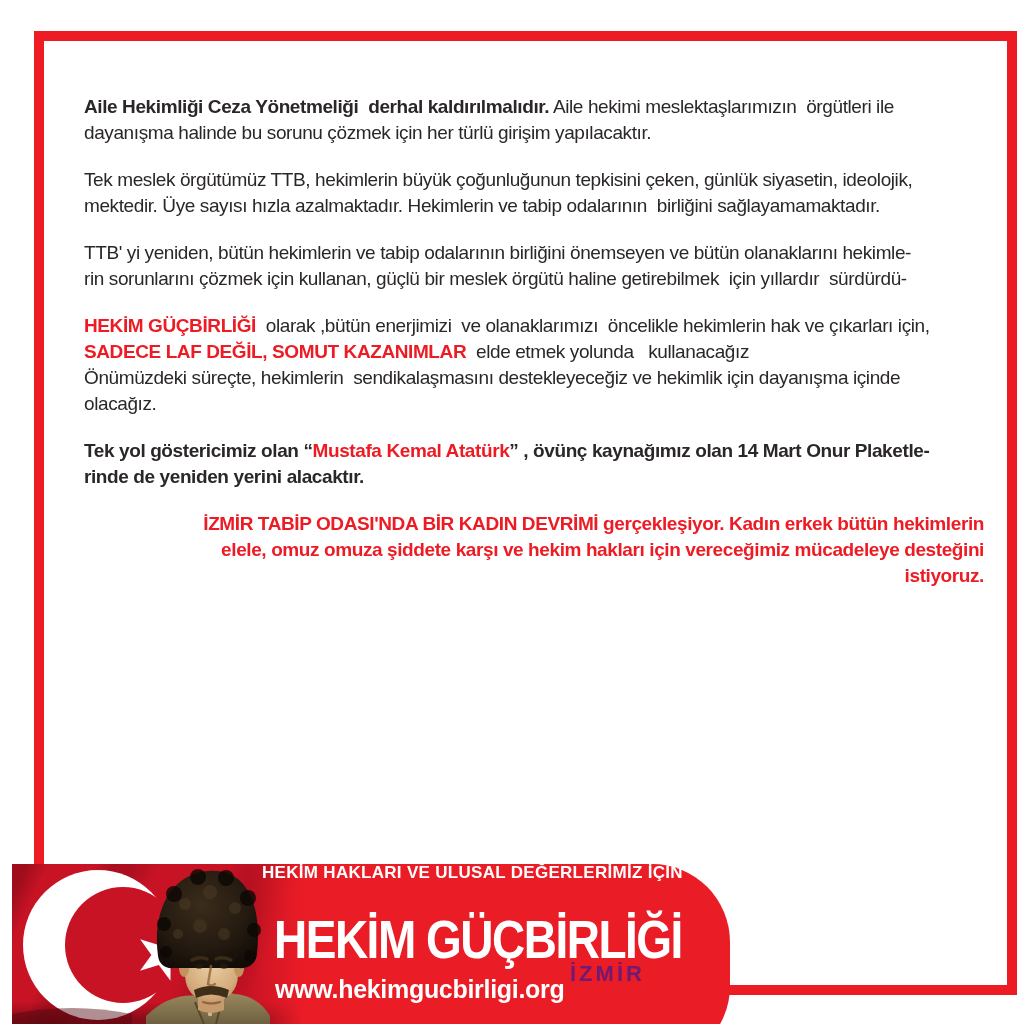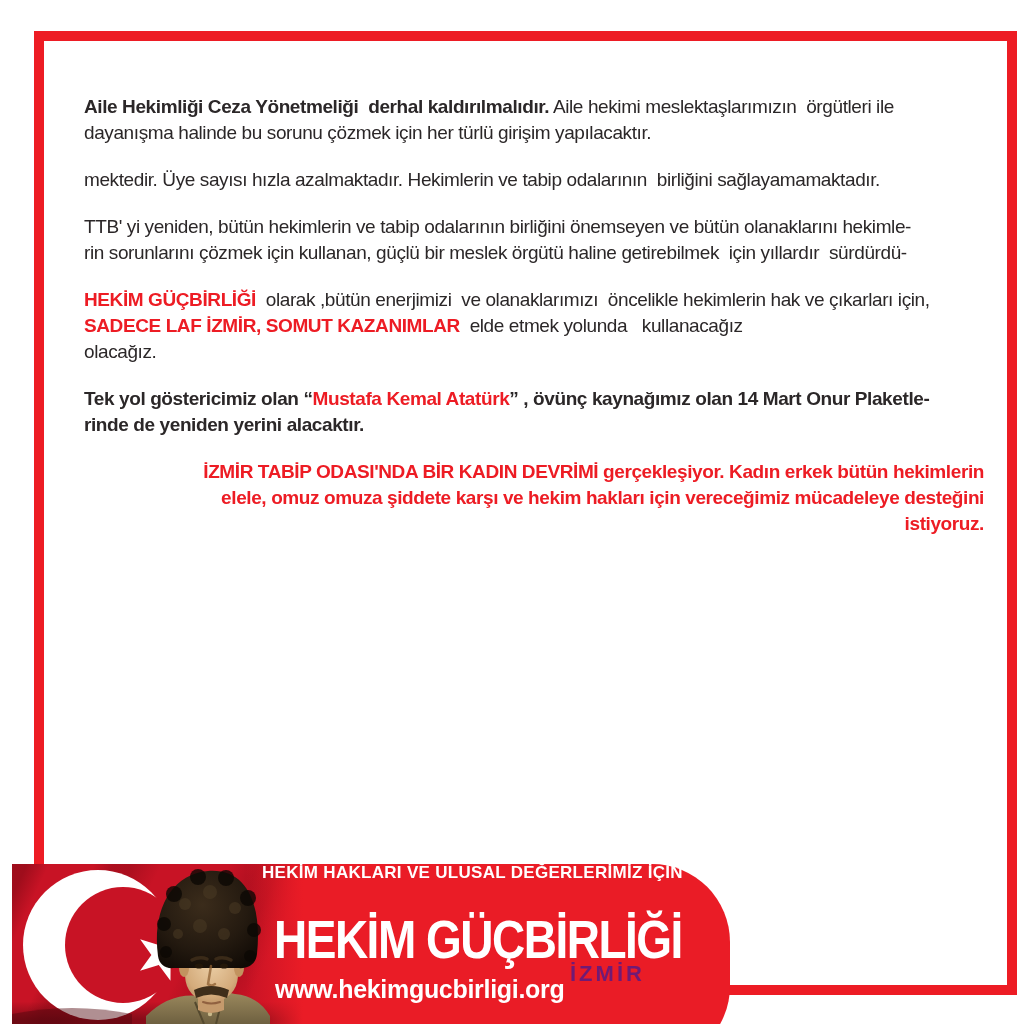--- a/index.html
+++ b/index.html
@@ -64,29 +64,31 @@
 <div class="page">
 
   <div class="frame"></div>
 
   <div class="body-text">
       <div class="para">
         <div class="tline"><span class="b">Aile Hekimliği Ceza Yönetmeliği  derhal kaldırılmalıdır.</span><span> Aile hekimi meslektaşlarımızın  örgütleri ile</span></div>
         <div class="tline"><span>dayanışma halinde bu sorunu çözmek için her türlü girişim yapılacaktır.</span></div>
       </div>
       <div class="para">
+        <div class="tline"><span>Tek meslek örgütümüz TTB, hekimlerin büyük çoğunluğunun tepkisini çeken, günlük siyasetin, ideolojik,</span></div>
         <div class="tline"><span>mektedir. Üye sayısı hızla azalmaktadır. Hekimlerin ve tabip odalarının  birliğini sağlayamamaktadır.</span></div>
       </div>
       <div class="para">
         <div class="tline"><span>TTB' yi yeniden, bütün hekimlerin ve tabip odalarının birliğini önemseyen ve bütün olanaklarını hekimle-</span></div>
         <div class="tline"><span>rin sorunlarını çözmek için kullanan, güçlü bir meslek örgütü haline getirebilmek  için yıllardır  sürdürdü-</span></div>
       </div>
       <div class="para">
         <div class="tline"><span class="b red">HEKİM GÜÇBİRLİĞİ</span><span>  olarak ,bütün enerjimizi  ve olanaklarımızı  öncelikle hekimlerin hak ve çıkarları için,</span></div>
-        <div class="tline"><span class="b red">SADECE LAF İZMİR, SOMUT KAZANIMLAR</span><span>  elde etmek yolunda   kullanacağız</span></div>
+        <div class="tline"><span class="b red">SADECE LAF DEĞİL, SOMUT KAZANIMLAR</span><span>  elde etmek yolunda   kullanacağız</span></div>
+        <div class="tline"><span>Önümüzdeki süreçte, hekimlerin  sendikalaşmasını destekleyeceğiz ve hekimlik için dayanışma içinde</span></div>
         <div class="tline"><span>olacağız.</span></div>
       </div>
       <div class="para">
         <div class="tline"><span class="b">Tek yol göstericimiz olan “</span><span class="b red">Mustafa Kemal Atatürk</span><span class="b">” , övünç kaynağımız olan 14 Mart Onur Plaketle-</span></div>
         <div class="tline"><span class="b">rinde de yeniden yerini alacaktır.</span></div>
       </div>
       <div class="para center">
         <div class="tline"><span class="b red">İZMİR TABİP ODASI'NDA BİR KADIN DEVRİMİ gerçekleşiyor. Kadın erkek bütün hekimlerin</span></div>
         <div class="tline"><span class="b red">elele, omuz omuza şiddete karşı ve hekim hakları için vereceğimiz mücadeleye desteğini</span></div>
         <div class="tline"><span class="b red">istiyoruz.</span></div>

